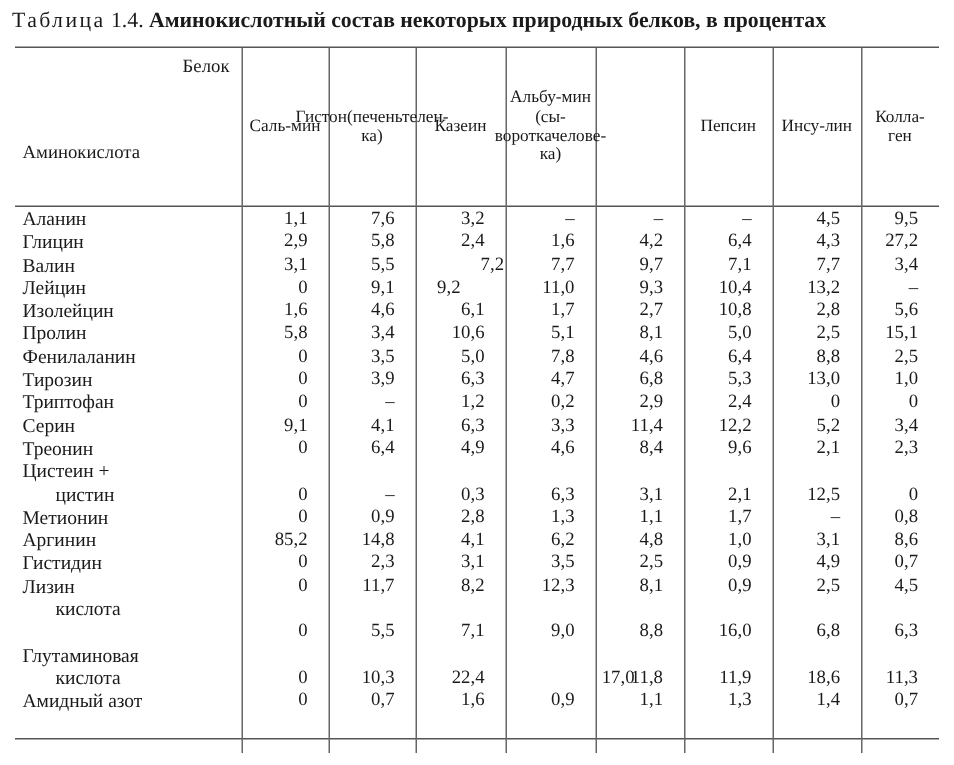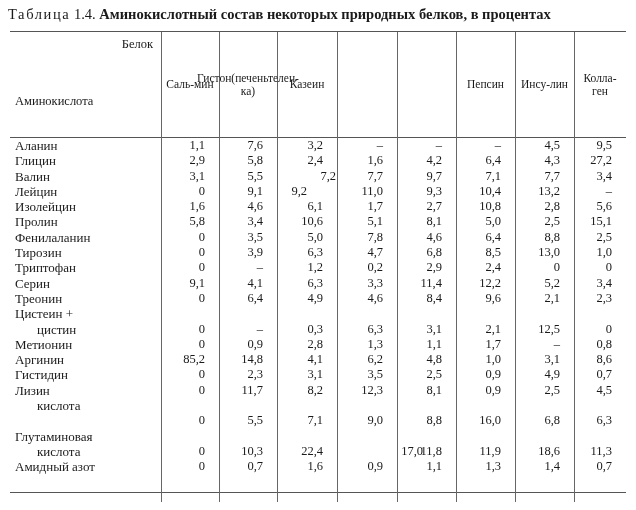--- a/index.html
+++ b/index.html
@@ -183,20 +183,23 @@
       </div>
     <div class="hcell" style="left: 151px; width: 58px;">
           <div><span>Саль-</span><span>мин</span></div>
         </div>
         <div class="hcell" style="left: 209px; width: 58px;">
           <div><span>Гистон</span><span>(печень</span><span>телен-</span><span>ка)</span></div>
         </div>
         <div class="hcell" style="left: 267px; width: 60px;">
           <div><span>Казеин</span></div>
         </div>
+        <div class="hcell" style="left: 327px; width: 60px;">
+          <div><span>Альбу-</span><span>мин (сы-</span><span>воротка</span><span>челове-</span><span>ка)</span></div>
+        </div>
         <div class="hcell" style="left: 446px; width: 59px;">
           <div><span>Пепсин</span></div>
         </div>
         <div class="hcell" style="left: 505px; width: 59px;">
           <div><span>Инсу-</span><span>лин</span></div>
         </div>
         <div class="hcell" style="left: 564px; width: 52px;">
           <div><span>Колла-</span><span>ген</span></div>
         </div>
       </div>
@@ -295,21 +298,21 @@
         </div>
         <div class="row r1">
           <div class="name">
             <span style="display: block;">Тирозин</span>
           </div>
           <div class="val" style="left: 151px; width: 44px;">0</div>
           <div class="val" style="left: 209px; width: 44px; font-family: Liberation Serif, serif;">3,9</div>
           <div class="val" style="left: 267px; width: 46px;">6,3</div>
           <div class="val" style="left: 327px; width: 46px;">4,7</div>
           <div class="val" style="left: 387px; width: 45px;">6,8</div>
-          <div class="val" style="left: 446px; width: 45px;">8,5</div>
+          <div class="val" style="left: 446px; width: 45px;">5,3</div>
           <div class="val" style="left: 505px; width: 45px;">13,0</div>
           <div class="val" style="left: 564px; width: 38px;">1,0</div>
         </div>
         <div class="row r1">
           <div class="name">
             <span style="display: block;">Триптофан</span>
           </div>
           <div class="val" style="left: 151px; width: 44px;">0</div>
           <div class="val dash" style="left: 209px; width: 44px;">–</div>
           <div class="val" style="left: 267px; width: 46px;">1,2</div>

